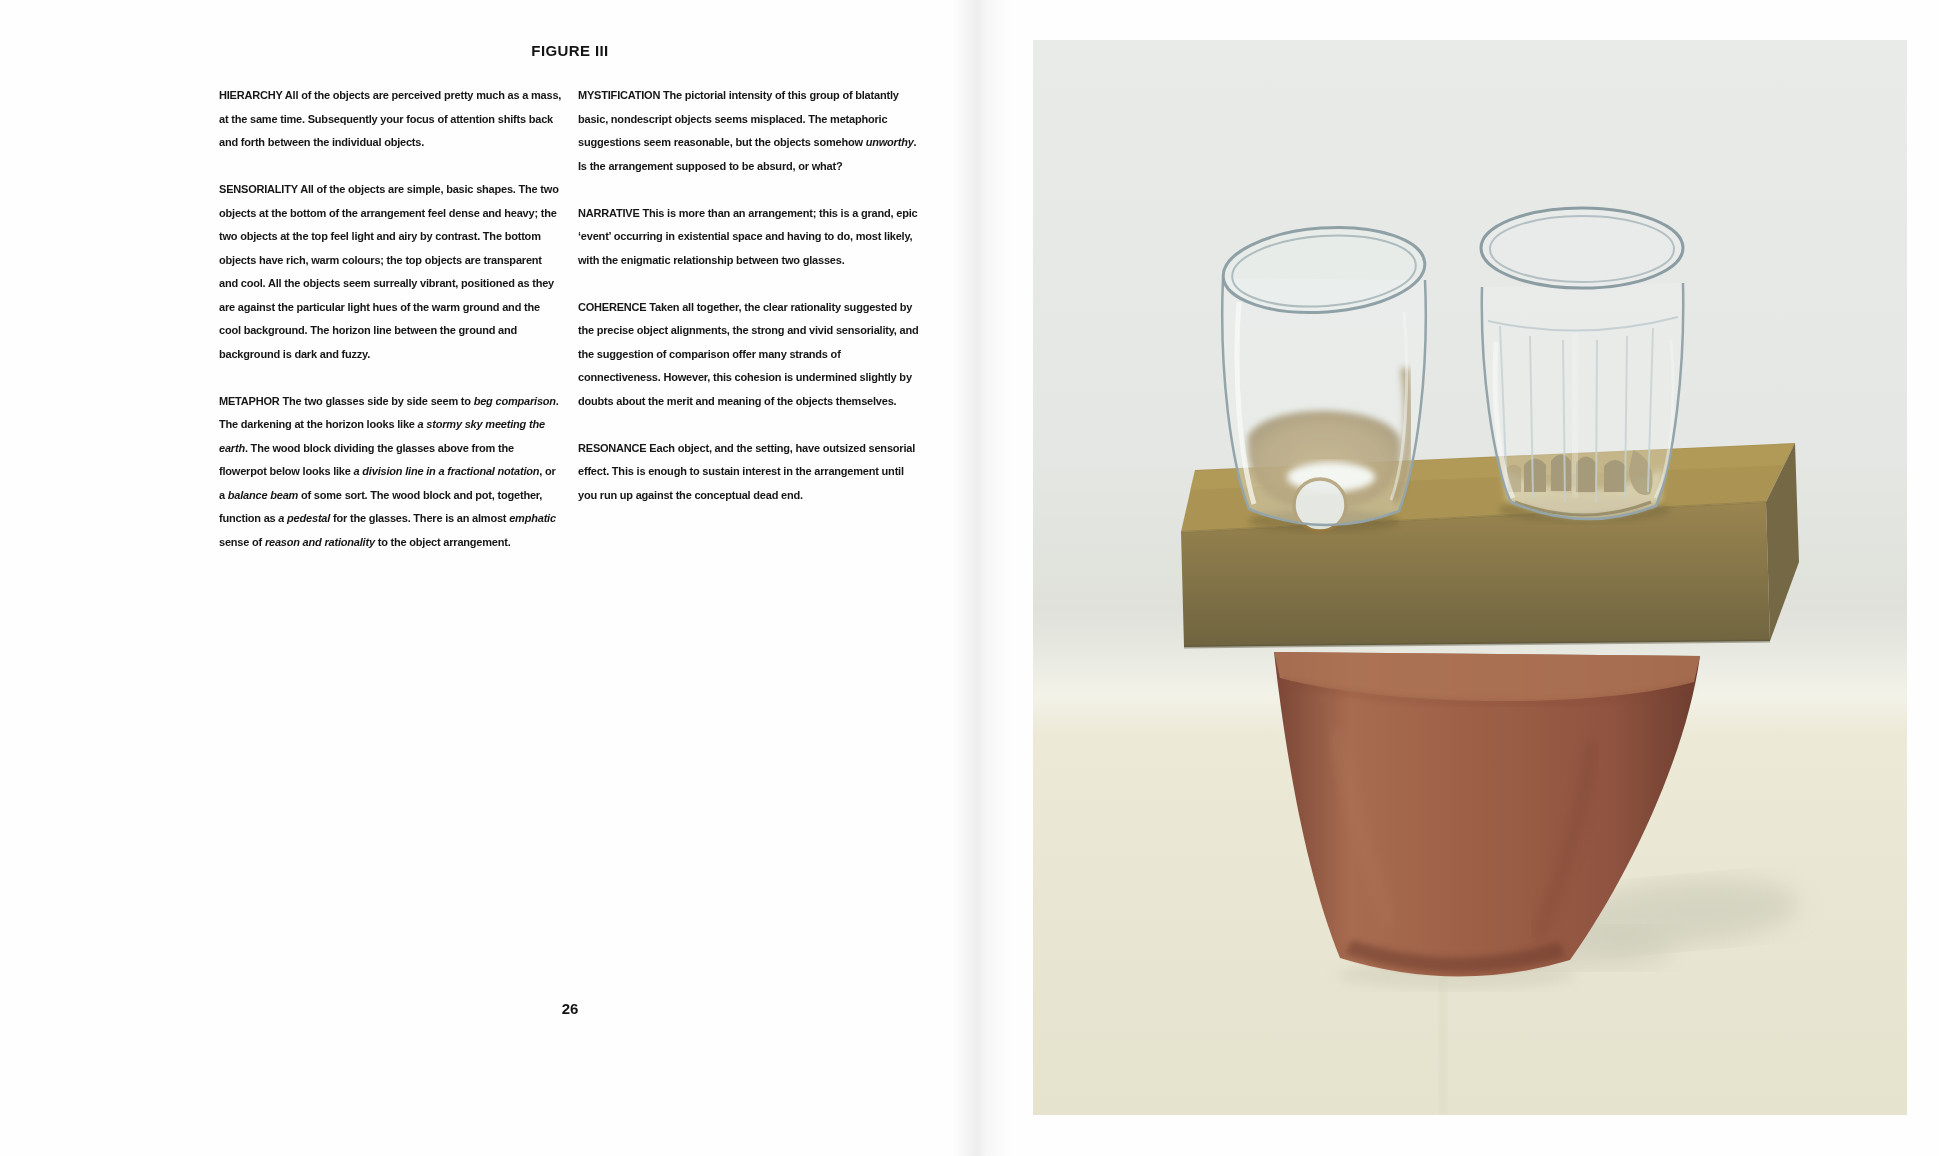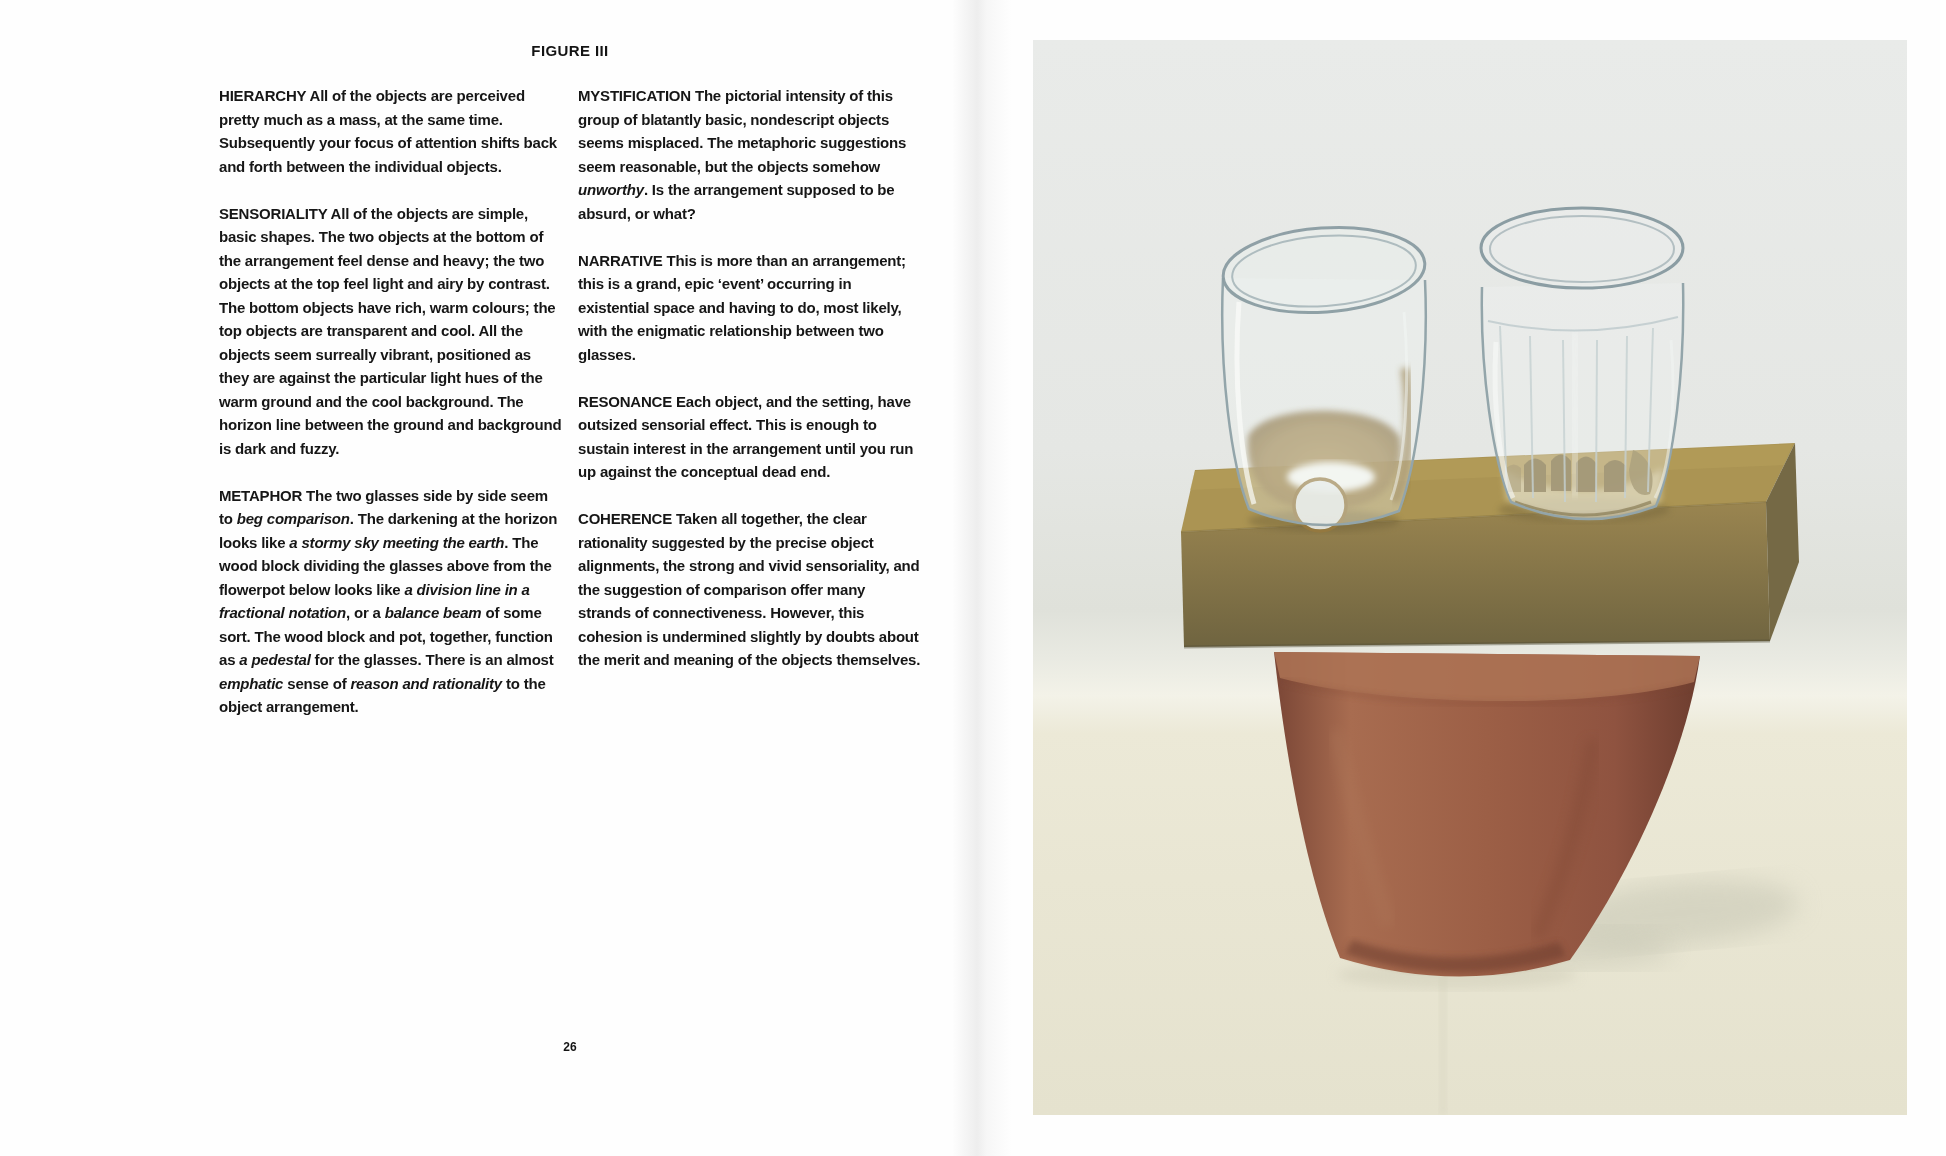--- a/index.html
+++ b/index.html
@@ -28,36 +28,35 @@
   }
   .text-columns {
     position: absolute;
     left: 219px; top: 84px; width: 702px;
     display: flex;
     gap: 16px;
   }
   .col { width: 343px; }
   .col p {
     margin: 0 0 23.5px 0;
-    font-size: 15px;
+    font-size: 11px;
     line-height: 23.5px;
     font-weight: 700;
     letter-spacing: -0.2px;
     color: #161616;
     text-align: left;
   }
   .col p i { font-style: italic; }
   .page-number {
     position: absolute;
     left: 219px; top: 1000px; width: 702px;
     text-align: center;
-    font-size: 12px;
+    font-size: 15px;
     font-weight: 700;
     color: #141414;
-    margin-top: 40px;
   }
   .painting {
     position: absolute;
     left: 1033px; top: 40px;
     width: 874px; height: 1075px;
   }
   .painting svg { display: block; }
 </style>
 </head>
 <body>
@@ -68,22 +67,22 @@
 
   <div class="text-columns">
     <div class="col">
         <p><span>HIERARCHY All of the objects are perceived pretty much as a mass, at the same time. Subsequently your focus of attention shifts back and forth between the individual objects.</span></p>
         <p><span>SENSORIALITY All of the objects are simple, basic shapes. The two objects at the bottom of the arrangement feel dense and heavy; the two objects at the top feel light and airy by contrast. The bottom objects have rich, warm colours; the top objects are transparent and cool. All the objects seem surreally vibrant, positioned as they are against the particular light hues of the warm ground and the cool background. The horizon line between the ground and background is dark and fuzzy.</span></p>
         <p><span>METAPHOR The two glasses side by side seem to </span><i>beg comparison</i><span>. The darkening at the horizon looks like </span><i>a stormy sky meeting the earth</i><span>. The wood block dividing the glasses above from the flowerpot below looks like </span><i>a division line in a fractional notation</i><span>, or a </span><i>balance beam</i><span> of some sort. The wood block and pot, together, function as </span><i>a pedestal</i><span> for the glasses. There is an almost </span><i>emphatic</i><span> sense of </span><i>reason and rationality</i><span> to the object arrangement.</span></p>
       </div>
     <div class="col">
         <p><span>MYSTIFICATION The pictorial intensity of this group of blatantly basic, nondescript objects seems misplaced. The metaphoric suggestions seem reasonable, but the objects somehow </span><i>unworthy</i><span>. Is the arrangement supposed to be absurd, or what?</span></p>
         <p><span>NARRATIVE This is more than an arrangement; this is a grand, epic ‘event’ occurring in existential space and having to do, most likely, with the enigmatic relationship between two glasses.</span></p>
+        <p><span>COHERENCE Taken all together, the clear rationality suggested by the precise object alignments, the strong and vivid sensoriality, and the suggestion of comparison offer many strands of connectiveness. However, this cohesion is undermined slightly by doubts about the merit and meaning of the objects themselves.</span></p>
         <p><span>RESONANCE Each object, and the setting, have outsized sensorial effect. This is enough to sustain interest in the arrangement until you run up against the conceptual dead end.</span></p>
-        <p><span>COHERENCE Taken all together, the clear rationality suggested by the precise object alignments, the strong and vivid sensoriality, and the suggestion of comparison offer many strands of connectiveness. However, this cohesion is undermined slightly by doubts about the merit and meaning of the objects themselves.</span></p>
       </div>
   </div>
 
   <div class="page-number">26</div>
 
   <div class="gutter"></div>
 
   <div class="painting">
     <svg width="874" height="1075" viewBox="0 0 874 1075" xmlns="http://www.w3.org/2000/svg">
       <defs>

